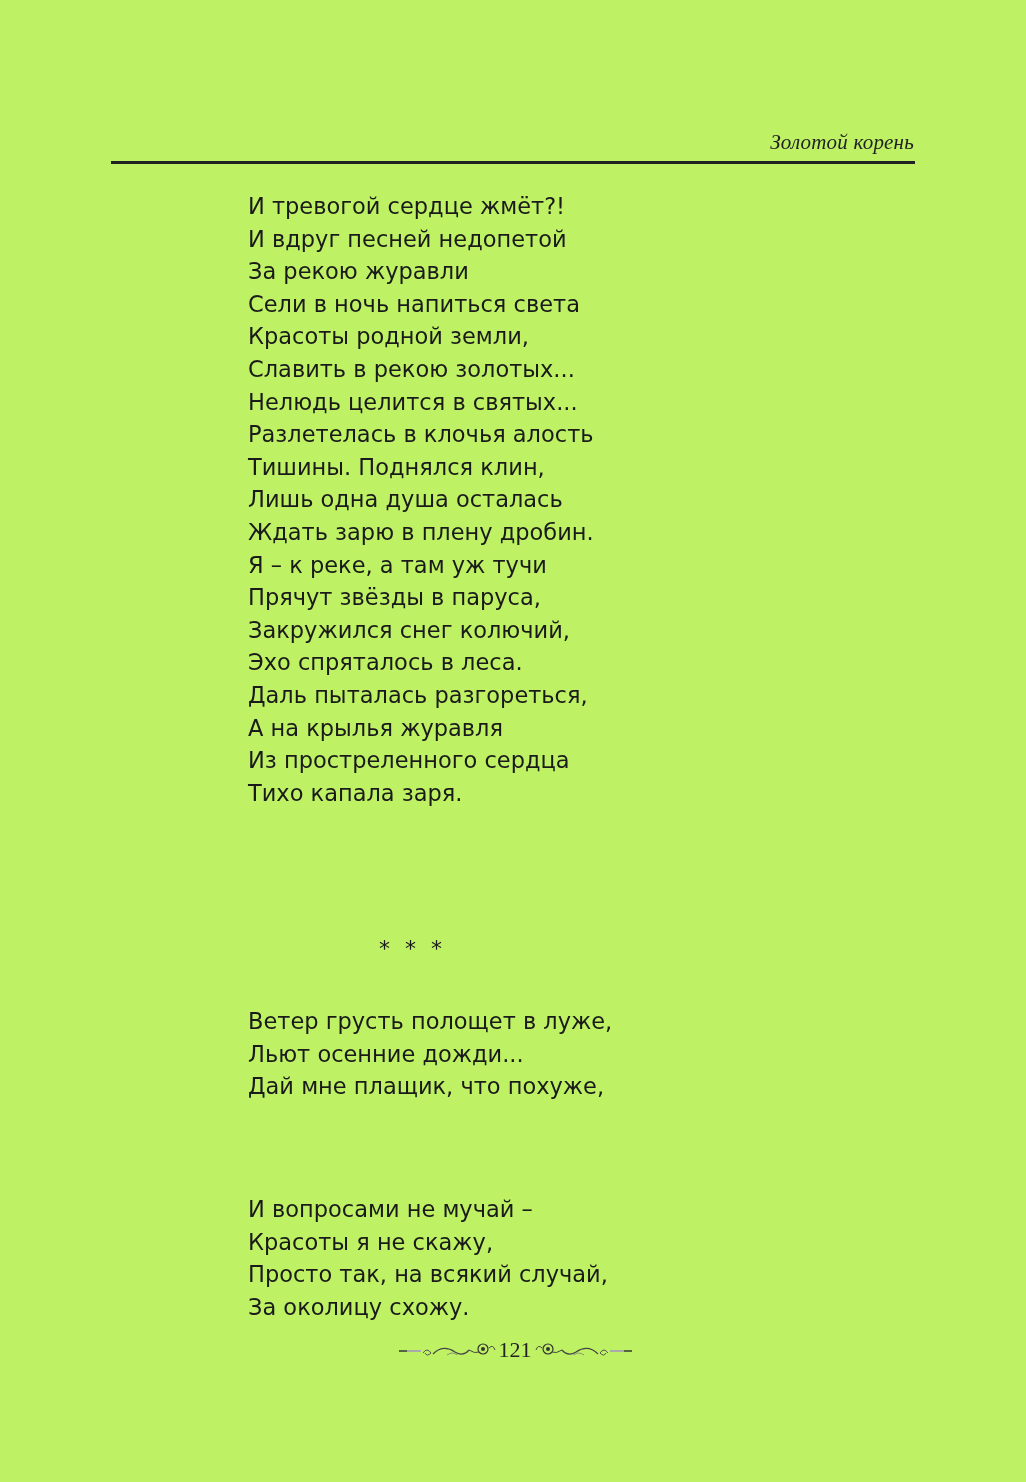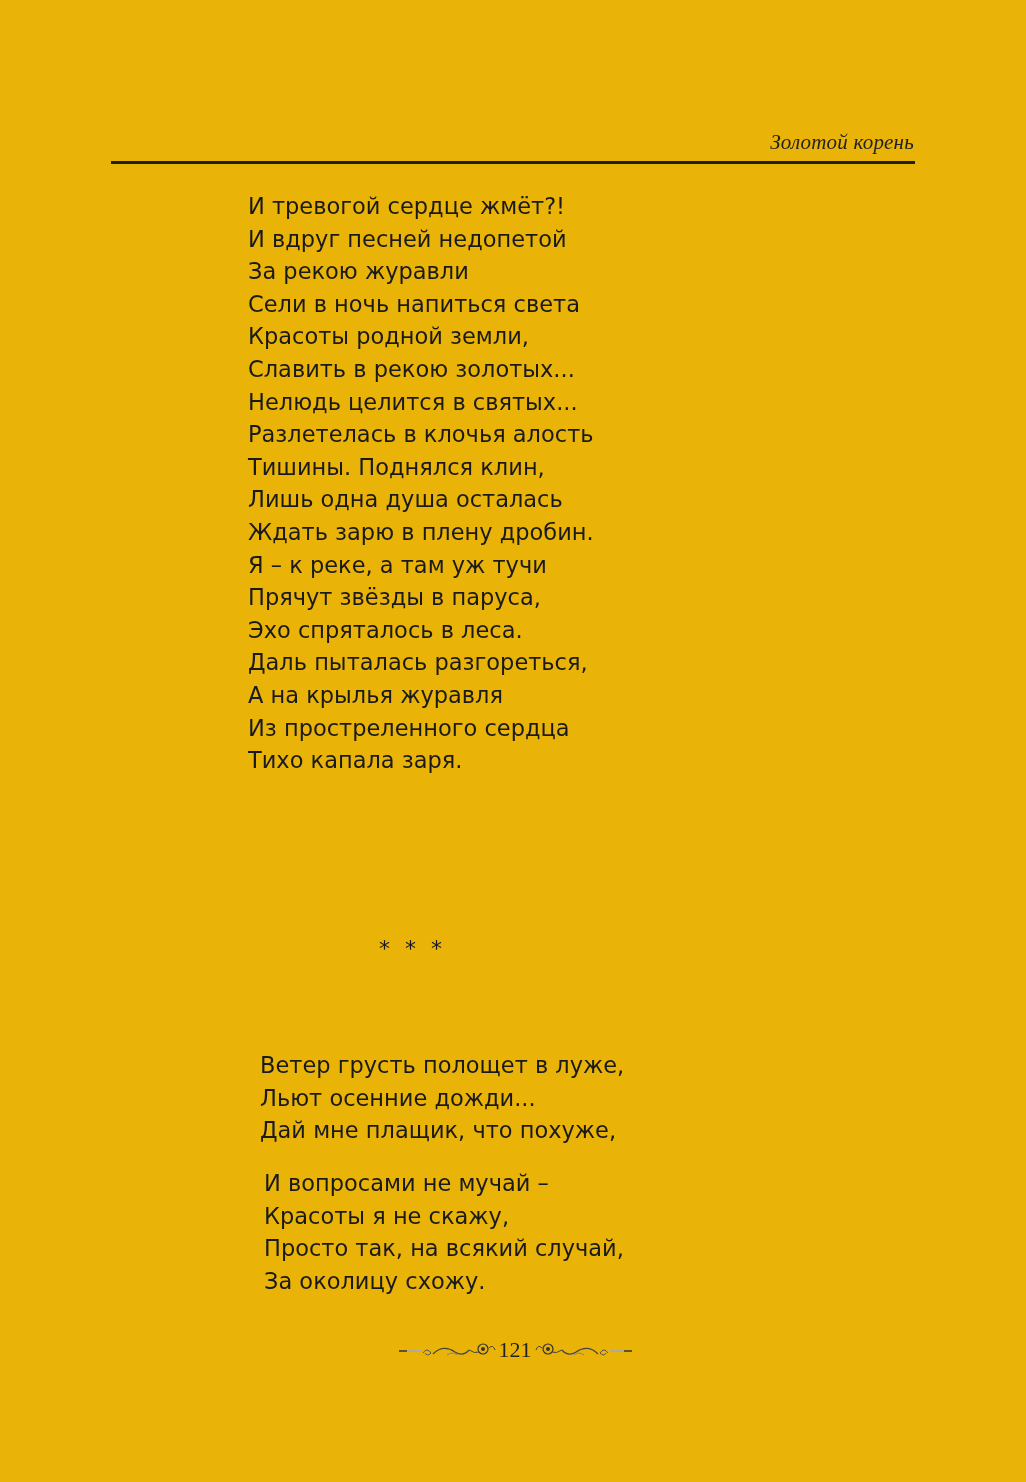--- a/index.html
+++ b/index.html
@@ -1,17 +1,17 @@
 <!DOCTYPE html>
 <html><head>
 <meta charset="utf-8">
 <style>
   html, body { margin: 0; padding: 0; background: #ffffff; }
   body { width: 1026px; height: 1482px; position: relative; overflow: hidden; }
-  .page { position: absolute; left: 0; top: 0; width: 1026px; height: 1482px; background: #eab308; }
+  .page { position: absolute; left: 0; top: 0; width: 1026px; height: 1482px; background: #bef264; }
   .running-head {
     position: absolute; right: 112px; top: 130px;
     font-family: "Liberation Serif", "DejaVu Serif", serif;
     font-style: italic; font-size: 21px; color: #222;
     letter-spacing: 0.2px;
   }
   .head-rule {
     position: absolute; left: 111px; top: 161px; width: 804px; height: 3px;
     background: #222;
   }
@@ -21,22 +21,22 @@
     font-size: 22.5px; line-height: 32.6px; color: #1a1a1a;
     white-space: nowrap;
   }
   .stanza .line { display: block; }
   .s1 { top: 190px; }
   .sep {
     position: absolute; left: 379px; top: 936px;
     font-family: "DejaVu Sans", sans-serif; font-size: 22px; color: #1a1a1a;
     letter-spacing: 4px;
   }
-  .s2 { top: 1049px; margin-left: 12px; }
-  .s3 { top: 1167px; margin-left: 16px; }
+  .s2 { top: 1005px; }
+  .s3 { top: 1193px; }
   .footer {
     position: absolute; left: 400px; top: 1336px; width: 230px; height: 28px;
     display: flex; align-items: center; justify-content: center;
   }
   .footer svg { display: block; }
   .page-number {
     font-family: "Liberation Serif", "DejaVu Serif", serif;
     font-size: 22px; color: #222; margin: 0 2px; line-height: 28px;
   }
 </style>
@@ -55,20 +55,21 @@
     <span class="line">Сели в ночь напиться света</span>
     <span class="line">Красоты родной земли,</span>
     <span class="line">Славить в рекою золотых...</span>
     <span class="line">Нелюдь целится в святых...</span>
     <span class="line">Разлетелась в клочья алость</span>
     <span class="line">Тишины. Поднялся клин,</span>
     <span class="line">Лишь одна душа осталась</span>
     <span class="line">Ждать зарю в плену дробин.</span>
     <span class="line">Я – к реке, а там уж тучи</span>
     <span class="line">Прячут звёзды в паруса,</span>
+    <span class="line">Закружился снег колючий,</span>
     <span class="line">Эхо спряталось в леса.</span>
     <span class="line">Даль пыталась разгореться,</span>
     <span class="line">А на крылья журавля</span>
     <span class="line">Из простреленного сердца</span>
     <span class="line">Тихо капала заря.</span>
   </div>
 
   <div class="sep">* * *</div>
 
   <div class="stanza s2">

